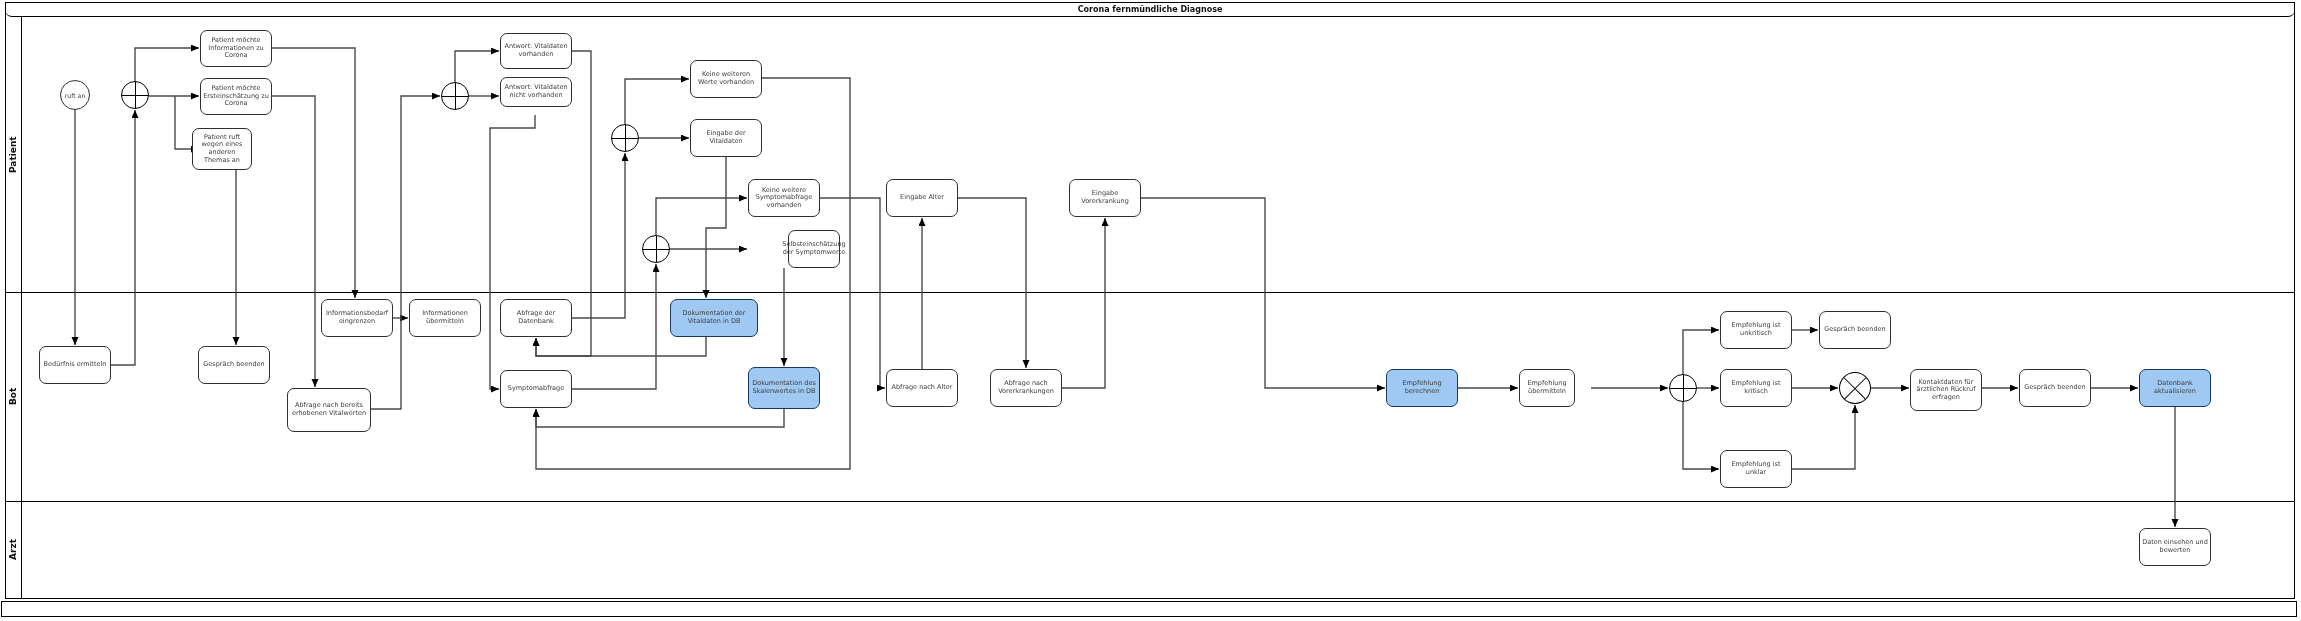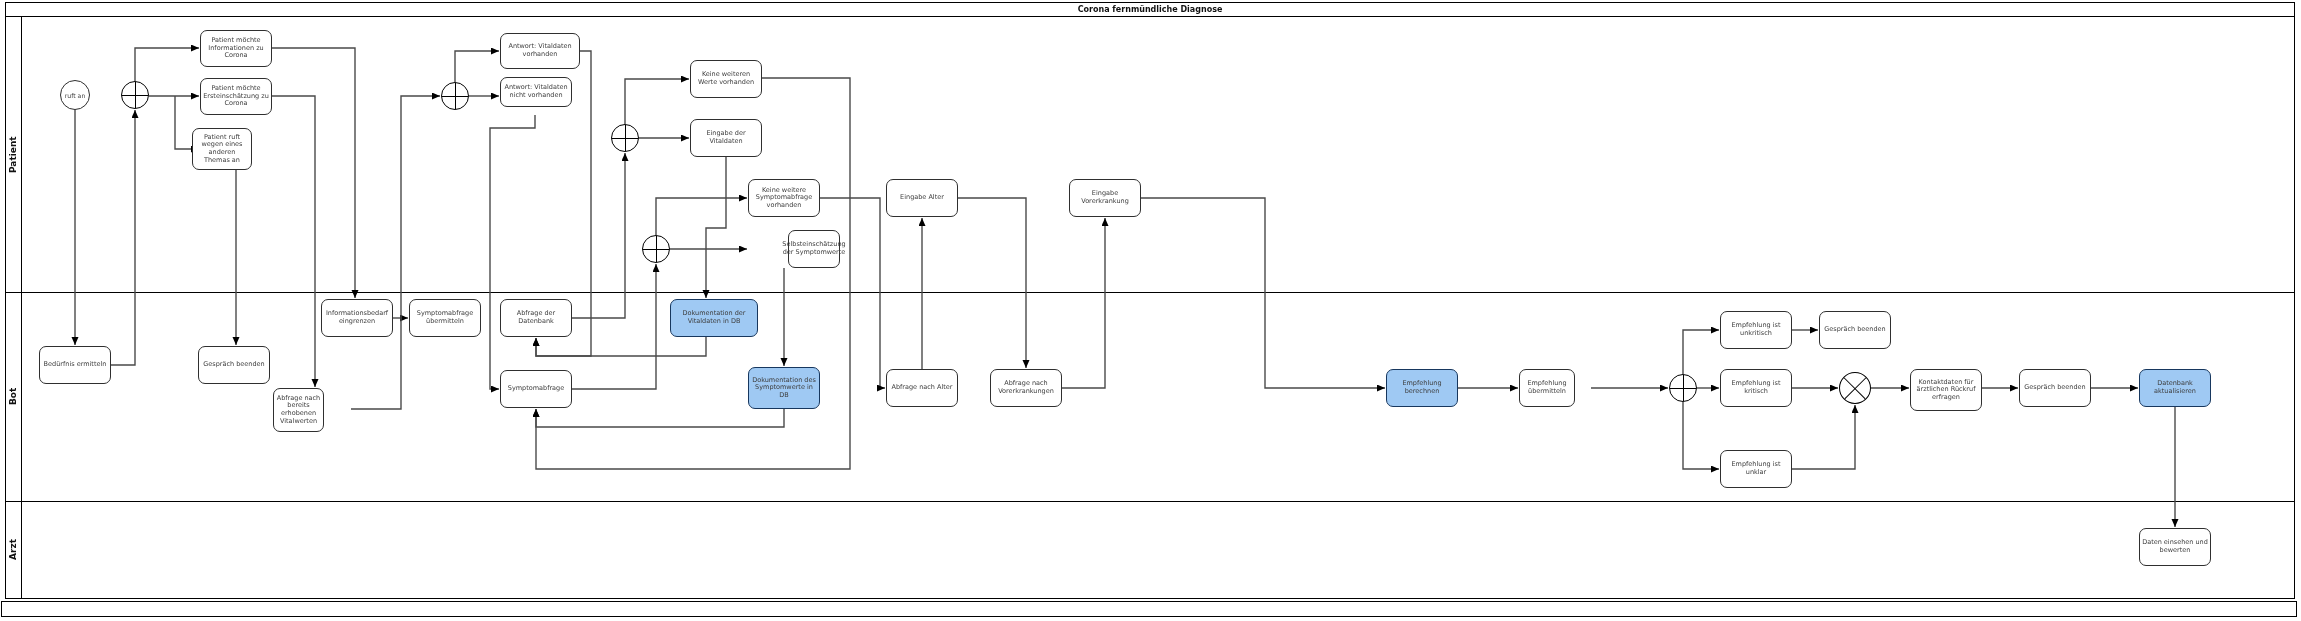--- a/index.html
+++ b/index.html
@@ -2,21 +2,21 @@
 <html style="--hl-fill: #9fc9f3; --hl-border: #17375e;"><head>
 <meta charset="utf-8">
 <style>
   html,body{margin:0;padding:0;background:#fff;}
   .canvas{position:relative;width:2301px;height:621px;background:#fff;
     font-family:"DejaVu Sans", sans-serif;overflow:hidden;}
   .pool{position:absolute;left:5px;top:2px;width:2290px;height:597px;
     border:1px solid #000;box-sizing:border-box;}
   .titlebar{position:absolute;left:5px;top:2px;width:2290px;height:15px;
     border-bottom:1px solid #000;box-sizing:border-box;display:flex;
-    align-items:center;justify-content:center;font-size:8px;font-weight:bold;color:#111;}
+    align-items:center;justify-content:center;font-size:8px;font-weight:bold;color:#111;border-radius:7px;}
   .labelcol{position:absolute;left:21px;top:17px;height:582px;width:0;
     border-left:1px solid #000;}
   .hline{position:absolute;left:5px;width:2290px;height:0;border-top:1px solid #000;}
   .lane-label{position:absolute;left:5px;width:16px;display:flex;align-items:center;
     justify-content:center;font-size:9px;font-weight:bold;color:#111;
     writing-mode:vertical-rl;transform:rotate(180deg);}
   .bottom-strip{position:absolute;left:1px;top:601px;width:2296px;height:16px;
     border:1px solid #000;box-sizing:border-box;background:#fff;}
   svg.edges{position:absolute;left:0;top:0;pointer-events:none;}
   .task{position:absolute;box-sizing:border-box;background:#fff;border:1px solid #2f2f2f;
@@ -98,40 +98,40 @@
       <path d="M2175,407 V527" marker-end="url(#arr)"></path>
     </g>
   </svg>
 
   <div class="event" style="left:60px;top:80px;width:30px;height:30px">ruft an</div>
   <div class="gw" style="left:121px;top:81px"></div>
   <div class="task" style="left:200px;top:30px;width:72px;height:37px">Patient möchte Informationen zu Corona</div>
   <div class="task" style="left:200px;top:78px;width:72px;height:37px">Patient möchte Ersteinschätzung zu Corona</div>
   <div class="task" style="left:192px;top:128px;width:60px;height:42px">Patient ruft wegen eines anderen Themas an</div>
   <div class="gw" style="left:441px;top:82px"></div>
-  <div class="task" style="left:500px;top:33px;width:80px;height:36px">Antwort: Vitaldaten vorhanden</div>
+  <div class="task" style="left:500px;top:33px;width:72px;height:36px">Antwort: Vitaldaten vorhanden</div>
   <div class="task" style="left:500px;top:77px;width:72px;height:30px">Antwort: Vitaldaten nicht vorhanden</div>
   <div class="gw" style="left:611px;top:124px"></div>
   <div class="task" style="left:690px;top:60px;width:72px;height:38px">Keine weiteren Werte vorhanden</div>
   <div class="task" style="left:690px;top:119px;width:72px;height:38px">Eingabe der Vitaldaten</div>
   <div class="task" style="left:748px;top:179px;width:72px;height:38px">Keine weitere Symptomabfrage vorhanden</div>
   <div class="gw" style="left:642px;top:235px"></div>
   <div class="task" style="left:788px;top:230px;width:52px;height:38px">Selbsteinschätzung der Symptomwerte</div>
   <div class="task" style="left:886px;top:179px;width:72px;height:38px">Eingabe Alter</div>
   <div class="task" style="left:1069px;top:179px;width:72px;height:38px">Eingabe Vorerkrankung</div>
 
   <div class="task" style="left:39px;top:346px;width:72px;height:38px">Bedürfnis ermitteln</div>
   <div class="task" style="left:198px;top:346px;width:72px;height:38px">Gespräch beenden</div>
   <div class="task" style="left:321px;top:299px;width:72px;height:38px">Informationsbedarf eingrenzen</div>
-  <div class="task" style="left:409px;top:299px;width:72px;height:38px">Symptomabfrage übermitteln</div>
-  <div class="task" style="left:273px;top:388px;width:51px;height:44px">Abfrage nach bereits erhobenen Vitalwerten</div>
+  <div class="task" style="left:409px;top:299px;width:72px;height:38px">Informationen übermitteln</div>
+  <div class="task" style="left:287px;top:388px;width:84px;height:44px">Abfrage nach bereits erhobenen Vitalwerten</div>
   <div class="task" style="left:500px;top:299px;width:72px;height:38px">Abfrage der Datenbank</div>
   <div class="task" style="left:500px;top:370px;width:72px;height:38px">Symptomabfrage</div>
   <div class="task hl" style="left:670px;top:299px;width:88px;height:38px">Dokumentation der Vitaldaten in DB</div>
-  <div class="task hl" style="left:748px;top:367px;width:72px;height:42px">Dokumentation des Symptomwerte in DB</div>
+  <div class="task hl" style="left:748px;top:367px;width:72px;height:42px">Dokumentation des Skalenwertes in DB</div>
   <div class="task" style="left:886px;top:369px;width:72px;height:38px">Abfrage nach Alter</div>
   <div class="task" style="left:990px;top:369px;width:72px;height:38px">Abfrage nach Vorerkrankungen</div>
   <div class="task hl" style="left:1386px;top:369px;width:72px;height:38px">Empfehlung berechnen</div>
   <div class="task" style="left:1519px;top:369px;width:56px;height:38px">Empfehlung übermitteln</div>
   <div class="gw" style="left:1669px;top:374px"></div>
   <div class="task" style="left:1720px;top:311px;width:72px;height:38px">Empfehlung ist unkritisch</div>
   <div class="task" style="left:1720px;top:369px;width:72px;height:38px">Empfehlung ist kritisch</div>
   <div class="task" style="left:1720px;top:450px;width:72px;height:38px">Empfehlung ist unklar</div>
   <div class="task" style="left:1819px;top:311px;width:72px;height:38px">Gespräch beenden</div>
   <div class="gw x" style="left:1839px;top:372px;width:32px;height:32px"></div>

